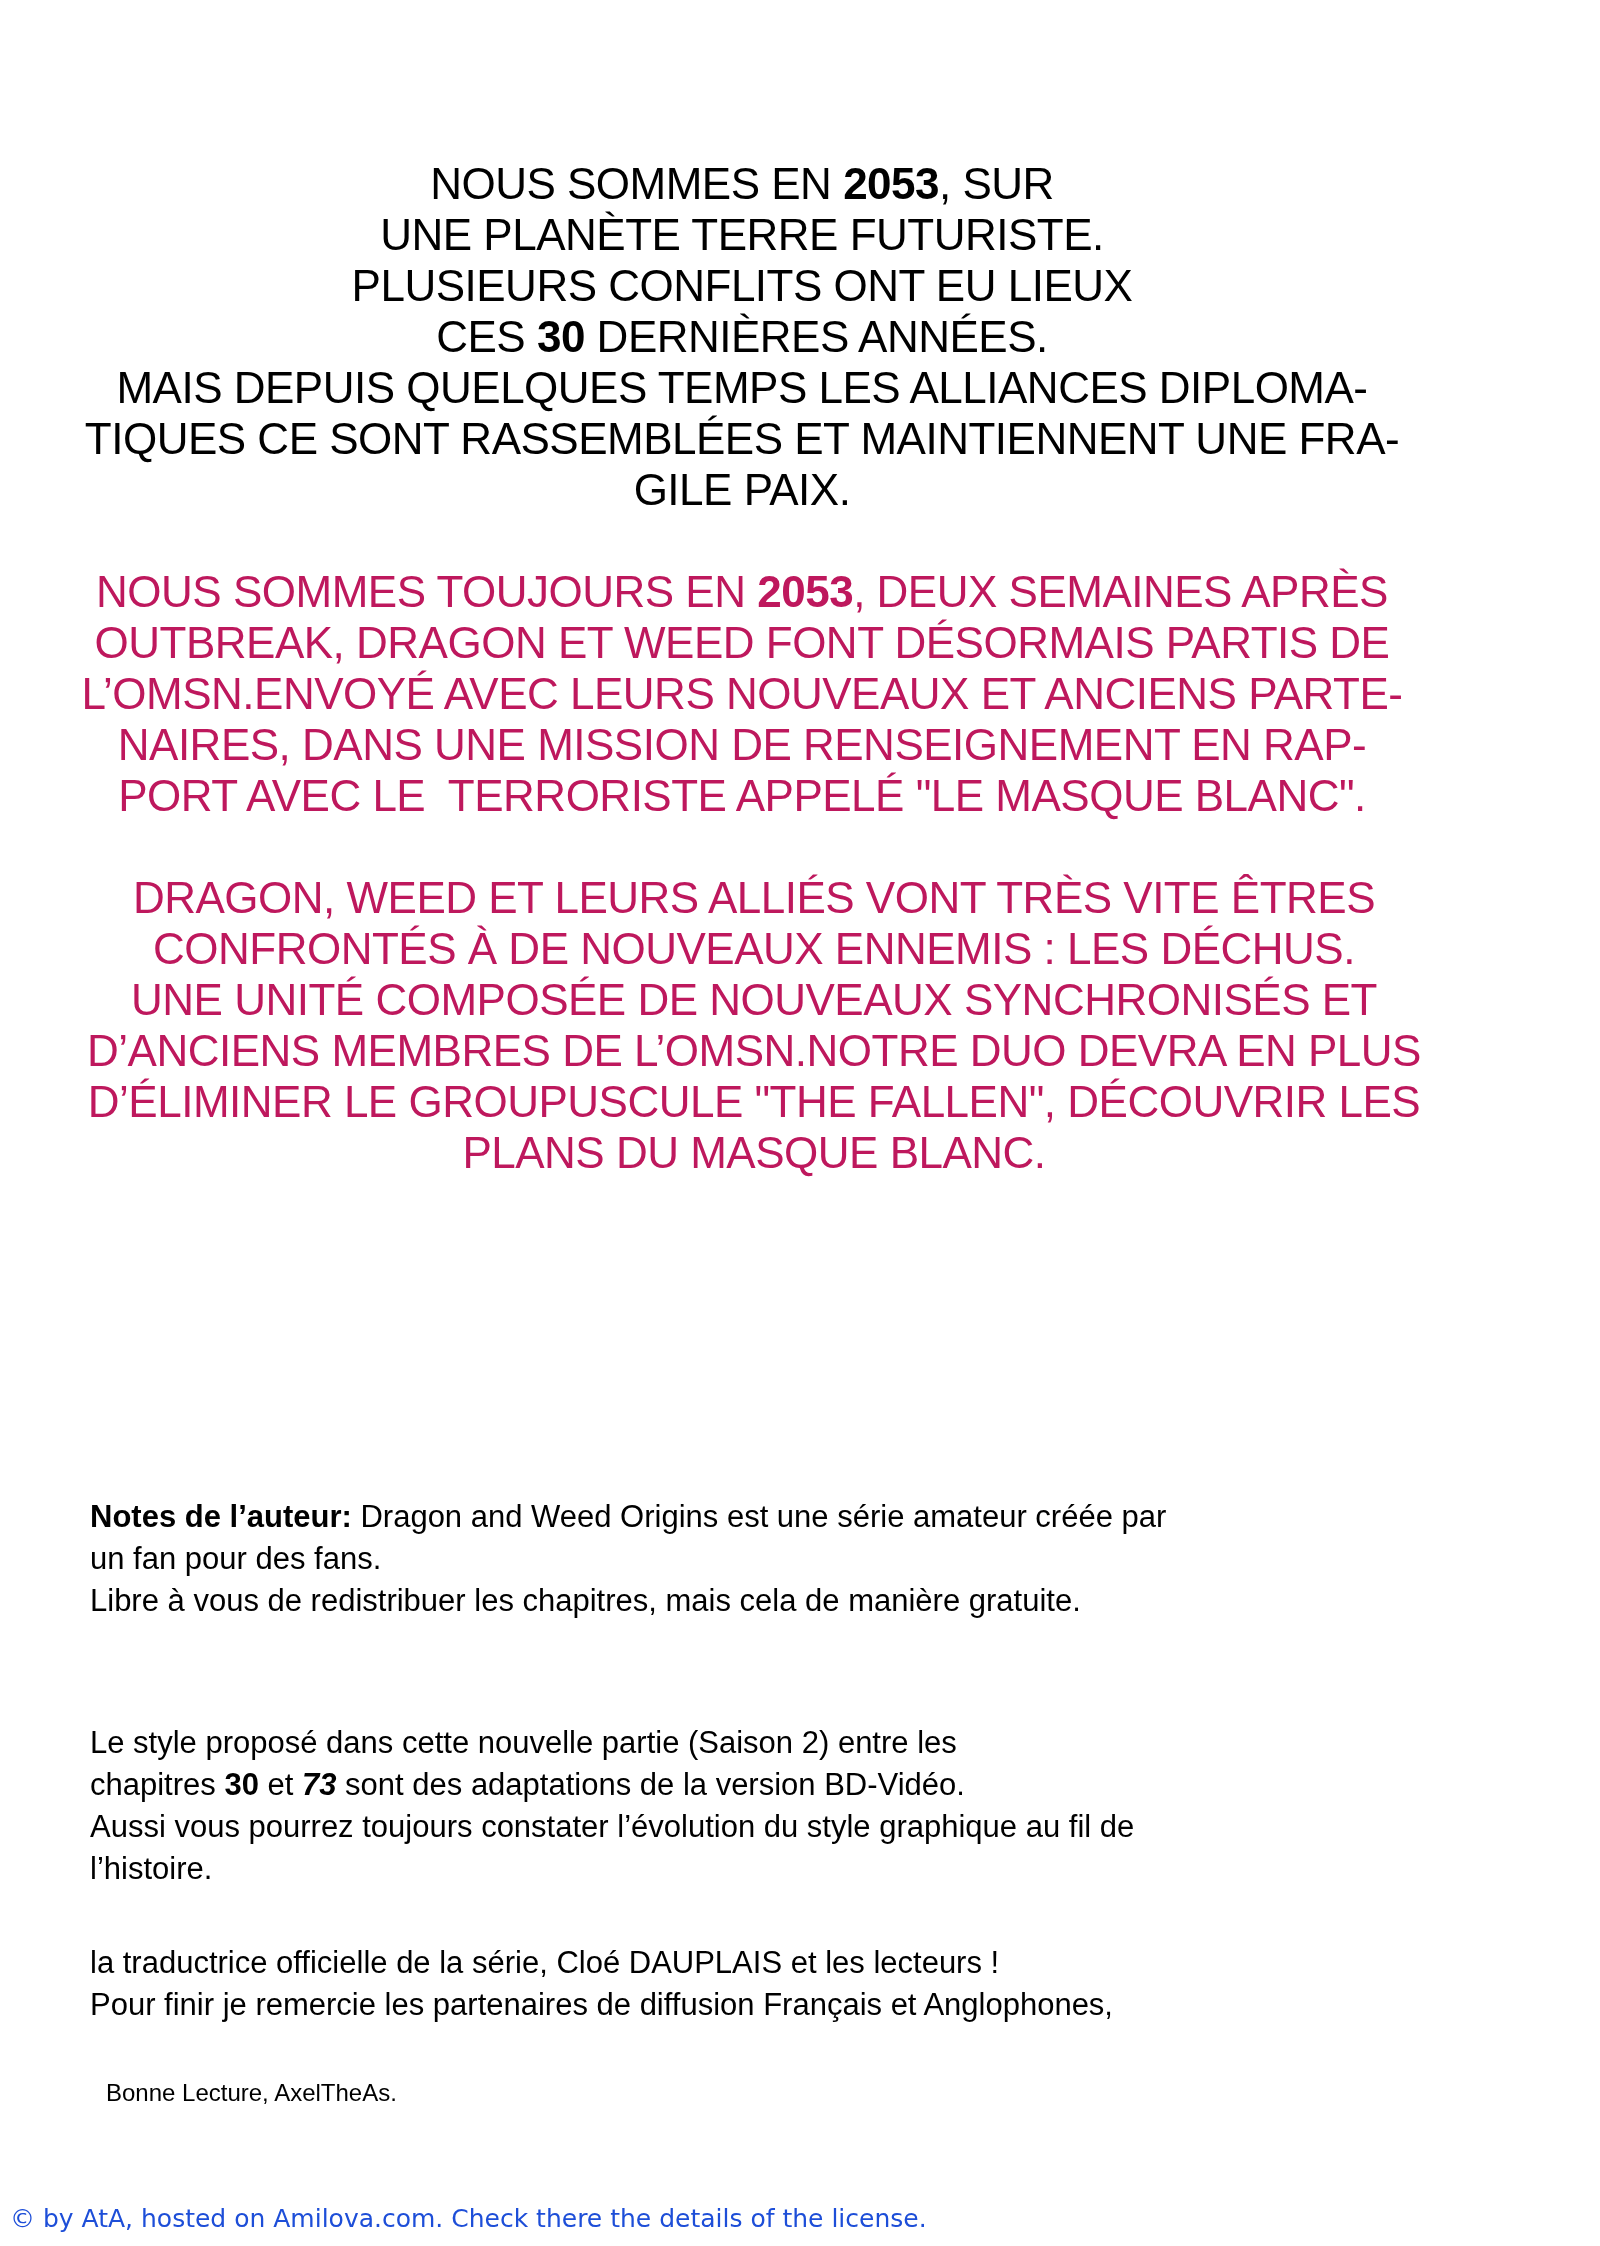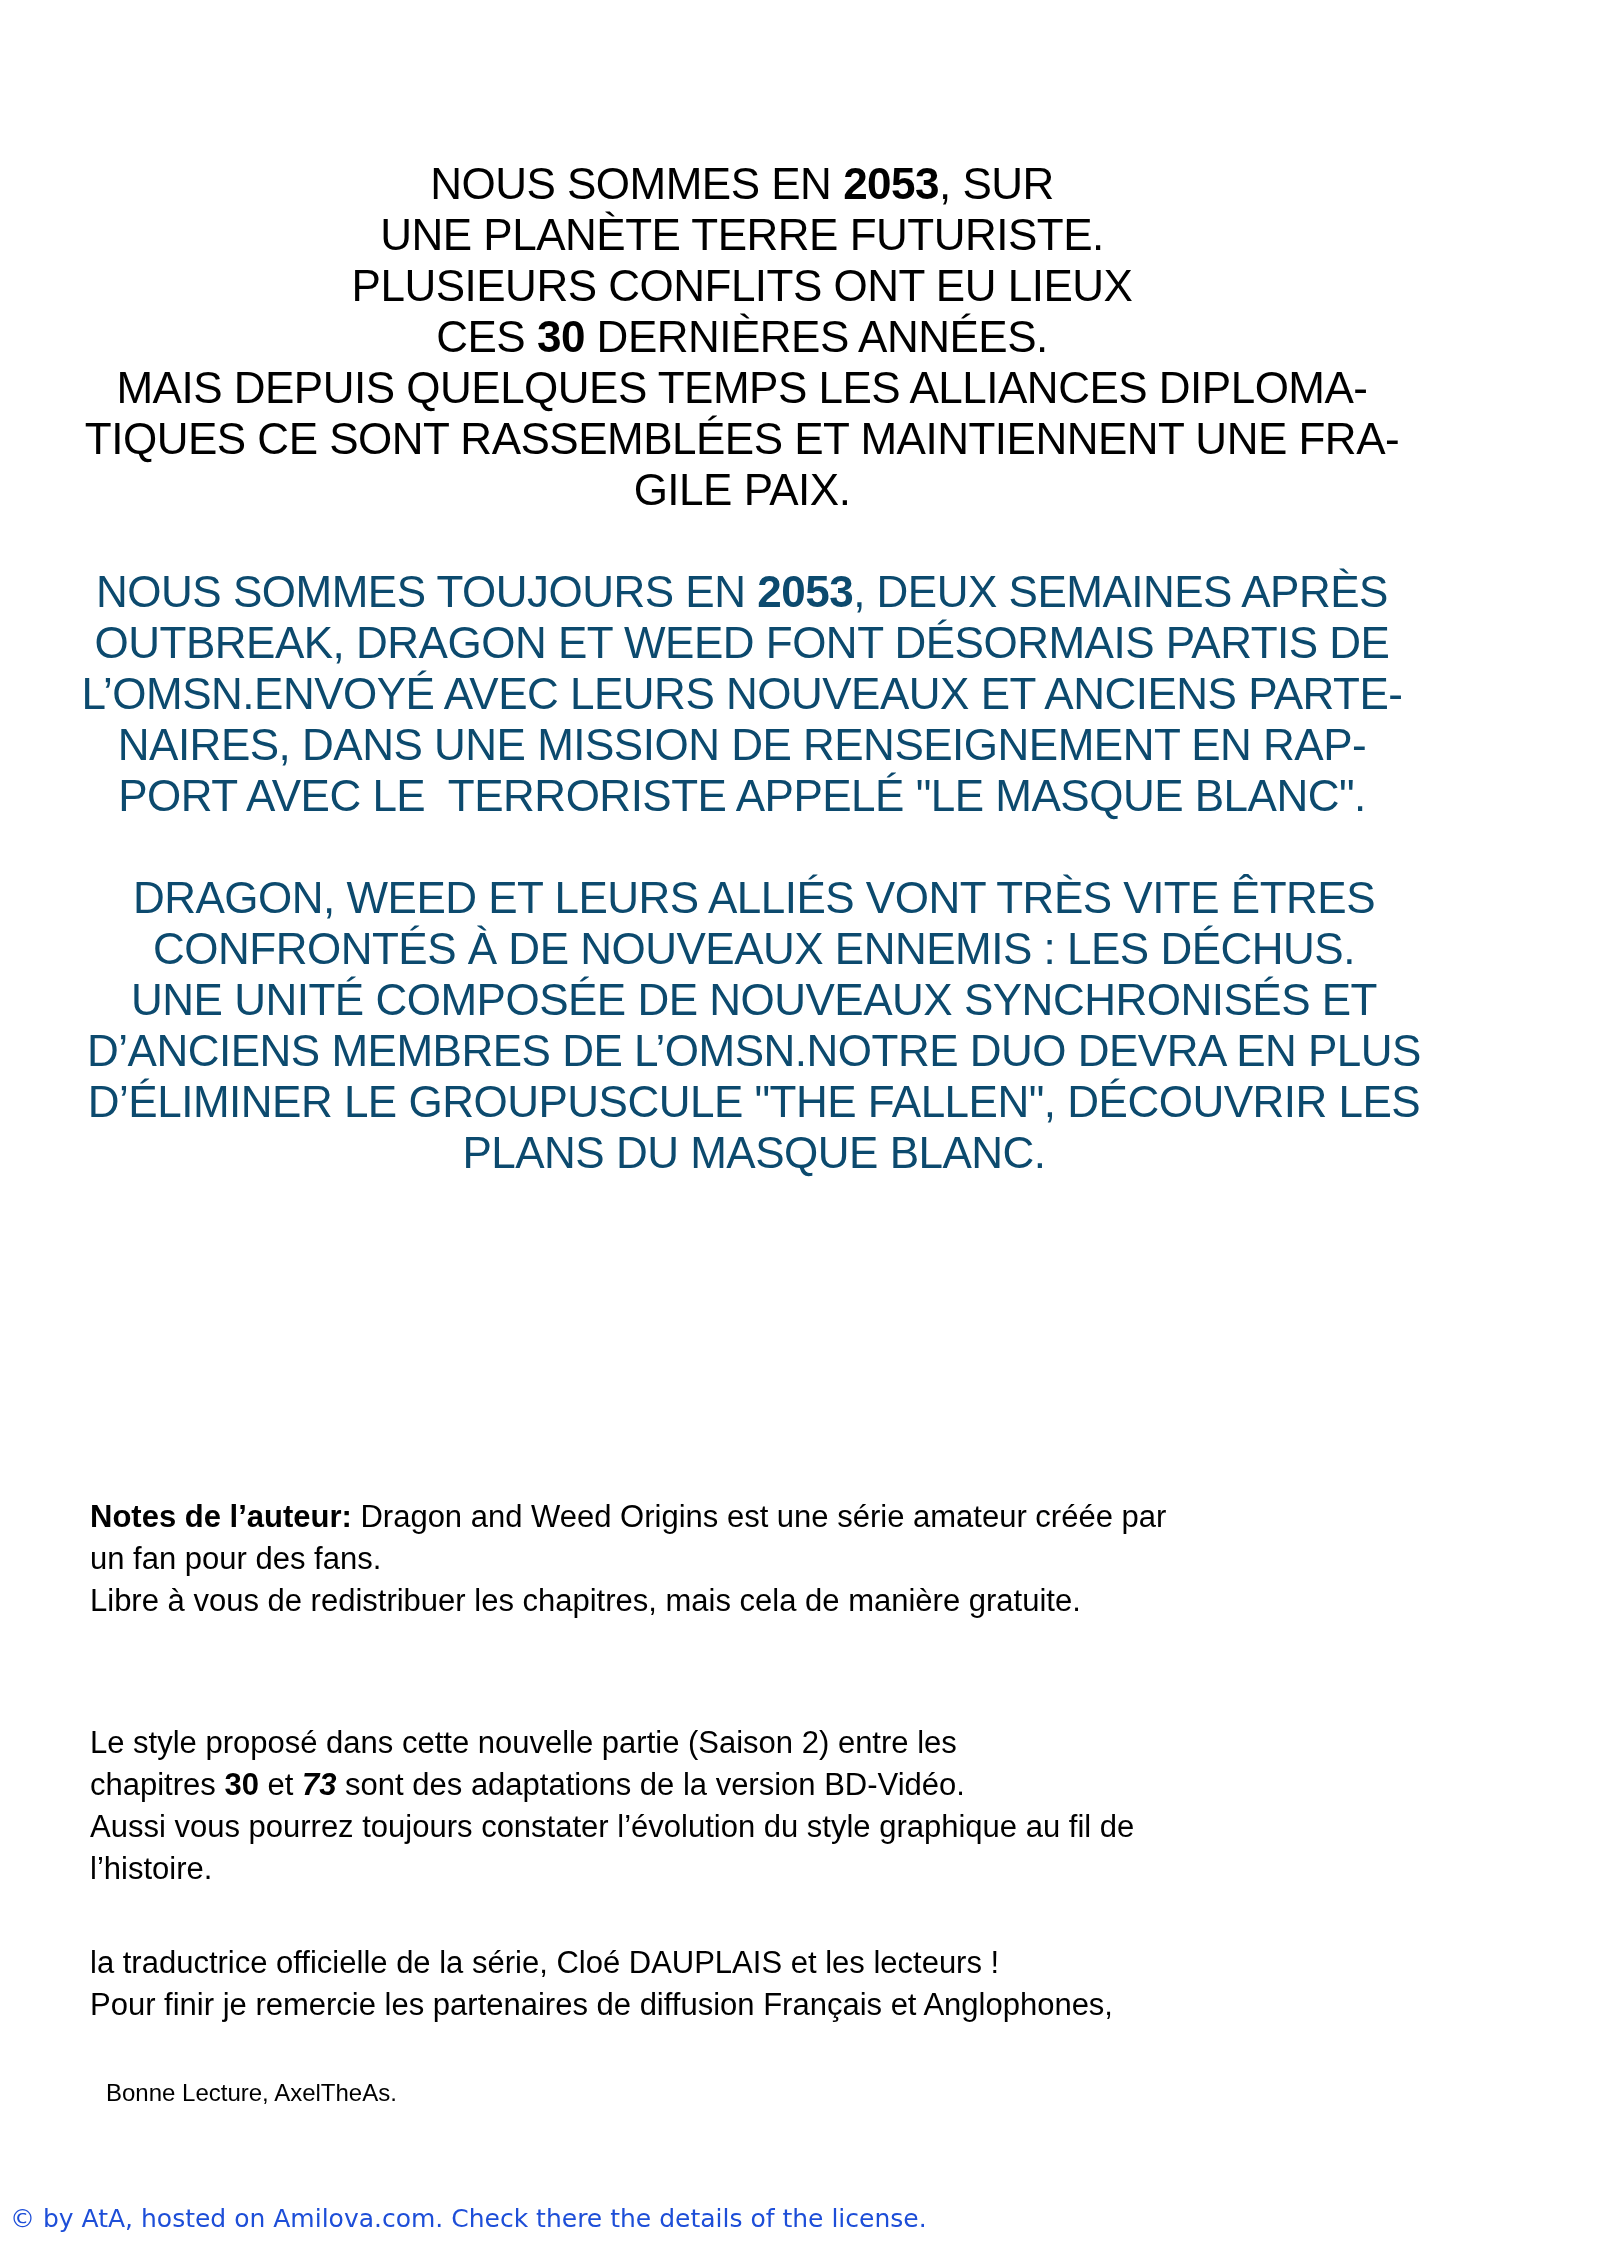--- a/index.html
+++ b/index.html
@@ -18,21 +18,21 @@
     left: 0;
     width: 100%;
     text-align: center;
     font-size: 44px;
     line-height: 51px;
     letter-spacing: -0.5px;
     font-weight: 400;
   }
   .comic .line { white-space: pre; }
   .comic.black { top: 158px; color: #000000; }
-  .comic.blue  { color: #0c4a6e; }
+  .comic.blue  { color: #be185d; }
   .comic.blue1 { top: 566px; }
   .comic.blue2 { top: 872px; padding-left: 12px; }
   
   .notes {
     position: absolute;
     left: 90px;
     width: 1390px;
     font-size: 31px;
     line-height: 42px;
     text-align: left;

